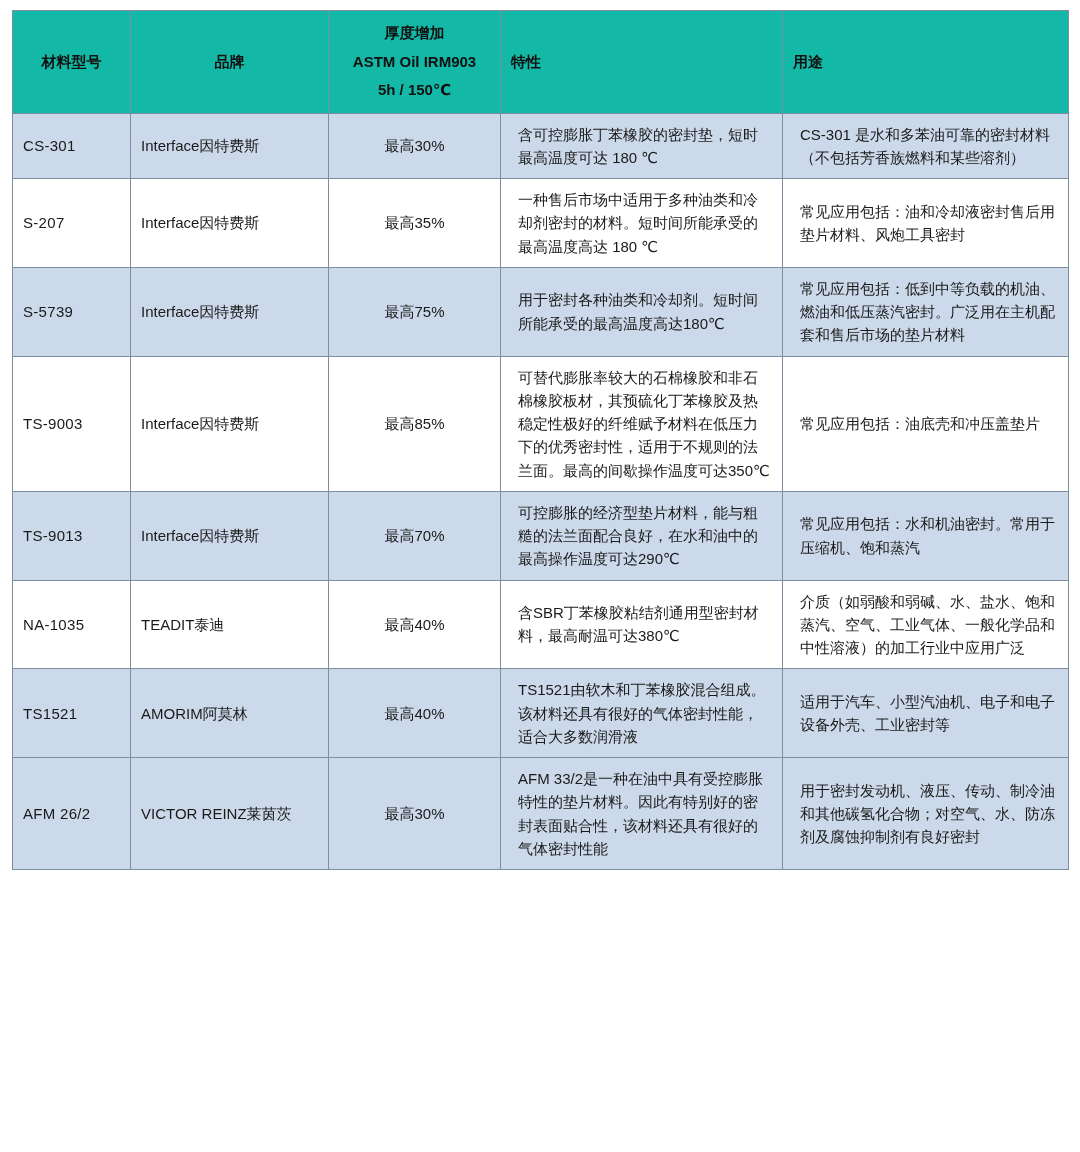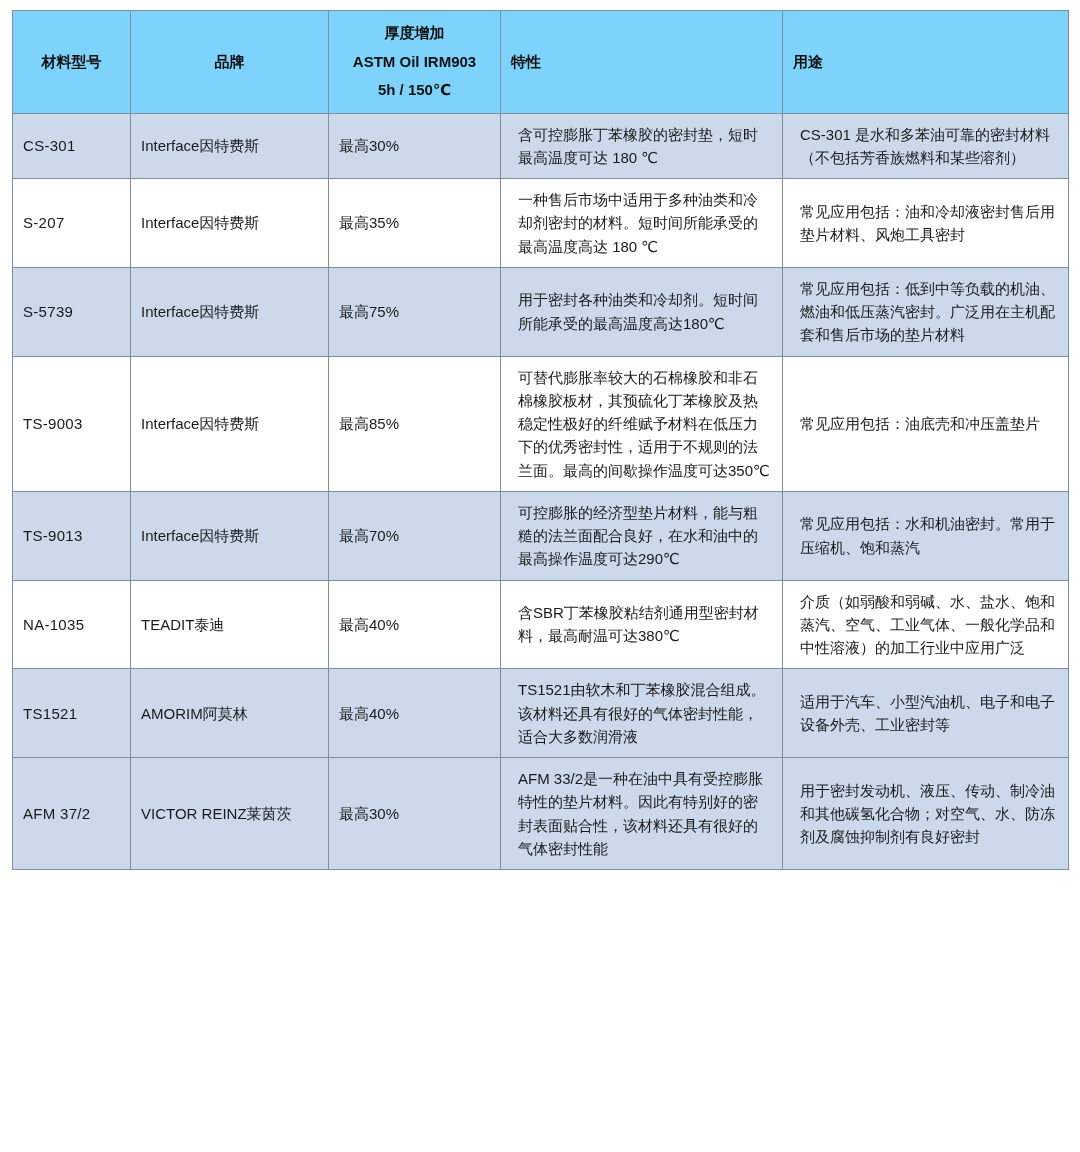--- a/index.html
+++ b/index.html
@@ -32,21 +32,21 @@
   table.spec col.c2 { width: 172px; }
   table.spec col.c3 { width: 282px; }
   table.spec col.c4 { width: 286px; }
 
   table.spec th, table.spec td {
     border: 1px solid #7e8da0;
     vertical-align: middle;
     line-height: 1.55;
   }
   thead th {
-    background: #7dd3fc;
+    background: #14b8a6;
     font-weight: bold;
     font-size: 15px;
     padding: 8px 10px;
     color: #111111;
   }
   th.center, td.center {
     text-align: center;
   }
   th.left, td.left {
     text-align: left;
@@ -65,20 +65,21 @@
   tbody tr.plain td {
     background: #ffffff;
   }
   td.model {
     letter-spacing: 0.3px;
   }
   td.brand {
     text-align: left;
   }
   td.swell {
+    text-align: center;
   }
   td.feature, td.usage {
     text-align: left;
     padding-left: 17px;
   }
 </style>
 </head>
 <body>
 
 <div class="sheet">
@@ -147,21 +148,21 @@
         <td class="usage">介质（如弱酸和弱碱、水、盐水、饱和蒸汽、空气、工业气体、一般化学品和中性溶液）的加工行业中应用广泛</td>
       </tr>
       <tr class="shade">
         <td class="model">TS1521</td>
         <td class="brand">AMORIM阿莫林</td>
         <td class="swell">最高40%</td>
         <td class="feature">TS1521由软木和丁苯橡胶混合组成。该材料还具有很好的气体密封性能，适合大多数润滑液</td>
         <td class="usage">适用于汽车、小型汽油机、电子和电子设备外壳、工业密封等</td>
       </tr>
       <tr class="shade">
-        <td class="model">AFM 37/2</td>
+        <td class="model">AFM 26/2</td>
         <td class="brand">VICTOR REINZ莱茵茨</td>
         <td class="swell">最高30%</td>
         <td class="feature">AFM 33/2是一种在油中具有受控膨胀特性的垫片材料。因此有特别好的密封表面贴合性，该材料还具有很好的气体密封性能</td>
         <td class="usage">用于密封发动机、液压、传动、制冷油和其他碳氢化合物；对空气、水、防冻剂及腐蚀抑制剂有良好密封</td>
       </tr>
     </tbody>
   </table>
 </div>
 
 </body></html>

